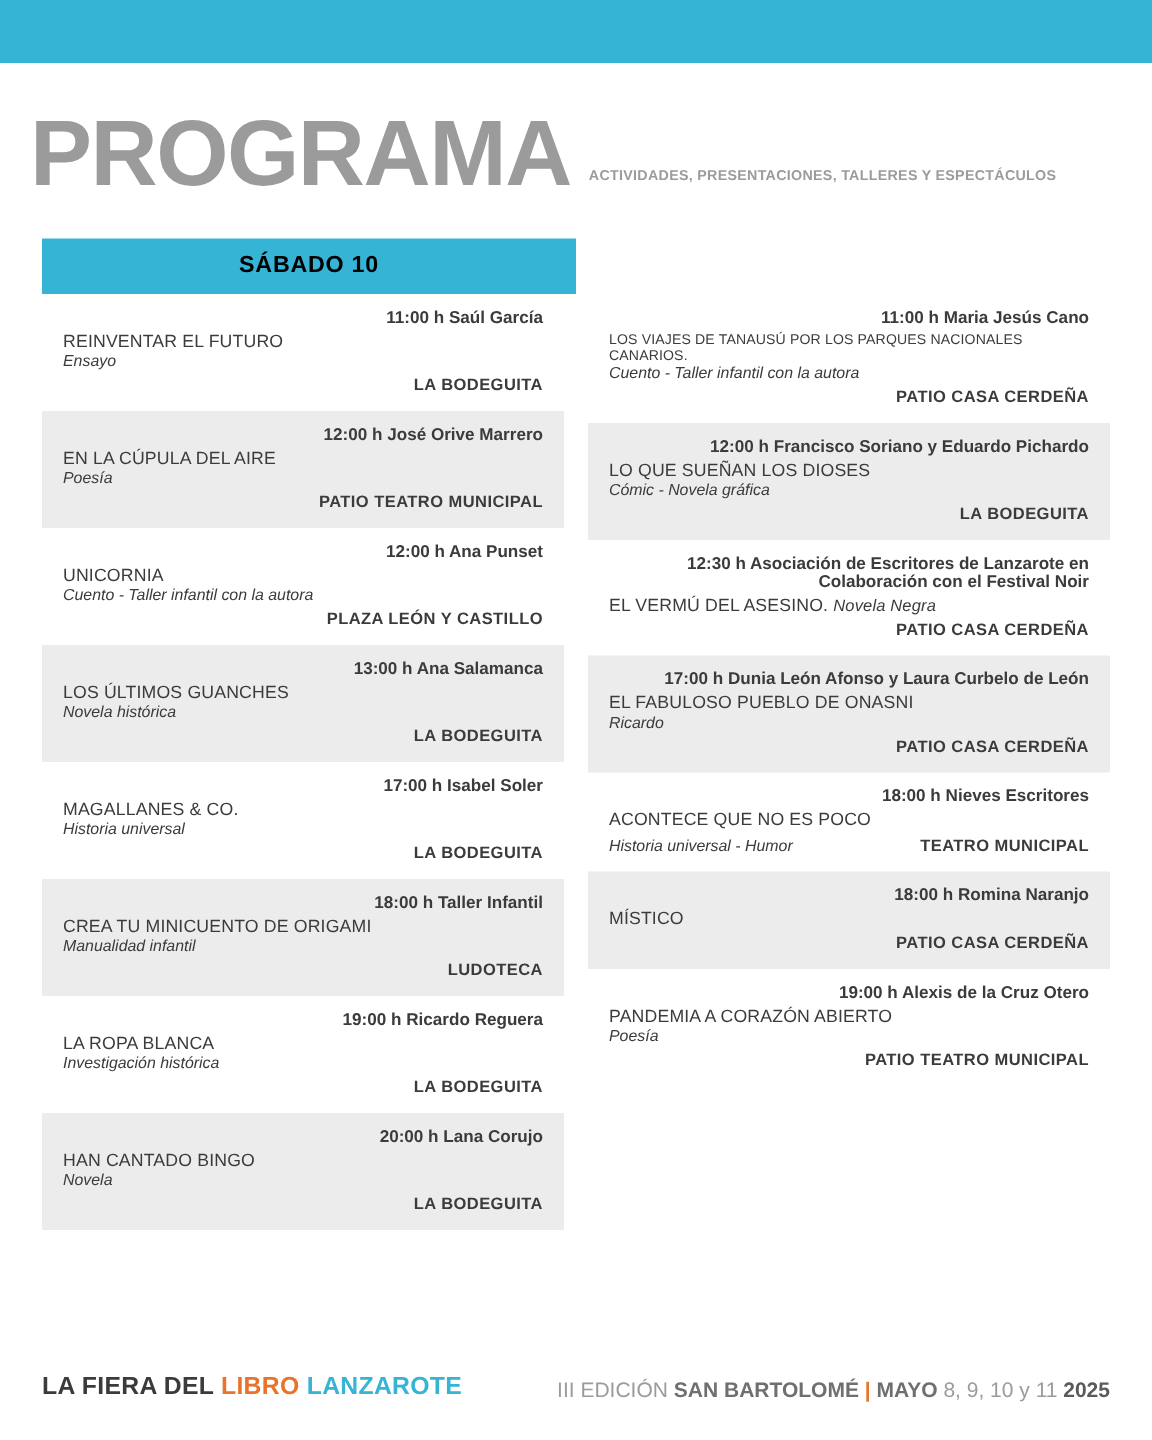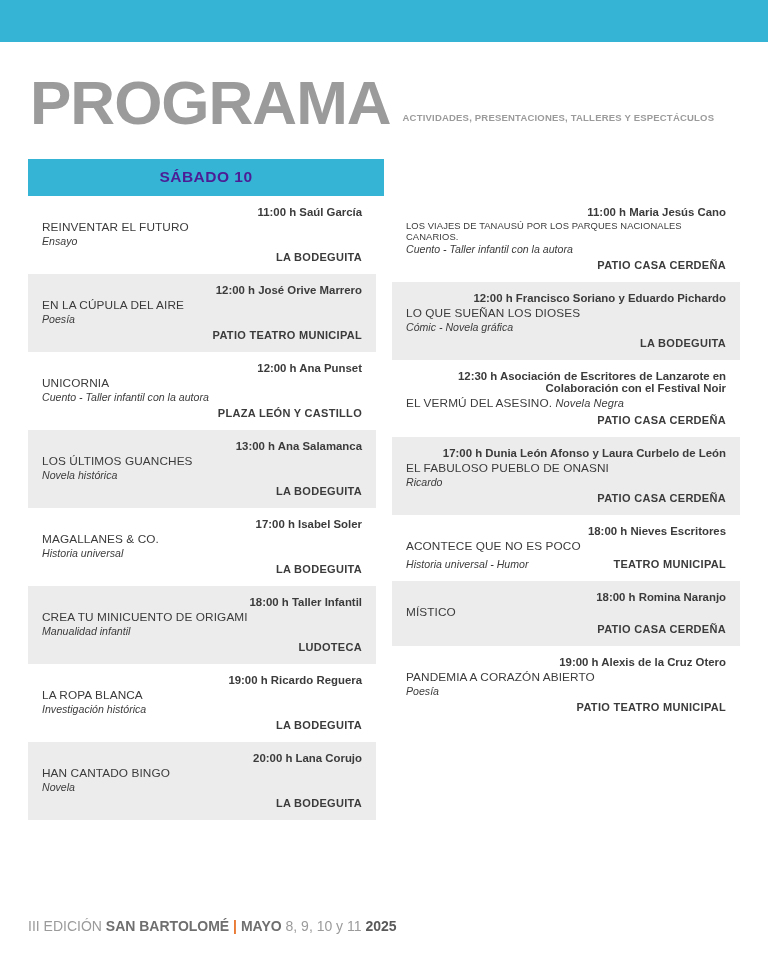--- a/index.html
+++ b/index.html
@@ -17,21 +17,21 @@
     width: 768px;
     height: 960px;
     background: #ffffff;
   }
   .topbar {
     height: 42px;
     background: #35b4d6;
     width: 100%;
   }
   .header {
-    padding: 34px 30px 0 30px;
+    padding: 34px 30px 0 20px;
     display: flex;
     align-items: flex-end;
   }
   .title {
     font-size: 62px;
     line-height: 0.86;
     font-weight: bold;
     color: #9b9b9b;
     letter-spacing: -1px;
     font-family: "Liberation Sans", sans-serif;
@@ -44,21 +44,21 @@
     padding-left: 12px;
     padding-bottom: 6px;
     white-space: nowrap;
   }
   .daybar-wrap {
     margin: 30px 28px 0 28px;
   }
   .daybar {
     width: 356px;
     background: #35b4d6;
-    color: #4c1d95;
+    color: #000000;
     font-size: 15.5px;
     font-weight: bold;
     text-align: center;
     padding: 9px 0 10px 0;
     letter-spacing: 0.5px;
   }
   .columns {
     display: flex;
     margin: 0 28px;
     gap: 16px;
@@ -311,20 +311,25 @@
         </div>
         <div class="line2">PANDEMIA A CORAZÓN ABIERTO</div>
         <div class="line3">Poesía</div>
         <div class="venue">PATIO TEATRO MUNICIPAL</div>
       </div>
 
     </div>
   </div>
 
   <div class="footer">
+    <div class="logo">
+      <span class="w1">LA FIERA DEL</span>
+      <span class="w2">LIBRO</span>
+      <span class="w3">LANZAROTE</span>
+    </div>
     <div class="edition">
       <span class="light">III EDICIÓN</span>
       <span class="strong">SAN BARTOLOMÉ</span>
       <span class="bar">|</span>
       <span class="strong">MAYO</span>
       <span class="light">8, 9, 10 y 11</span>
       <span class="year">2025</span>
     </div>
   </div>
 

